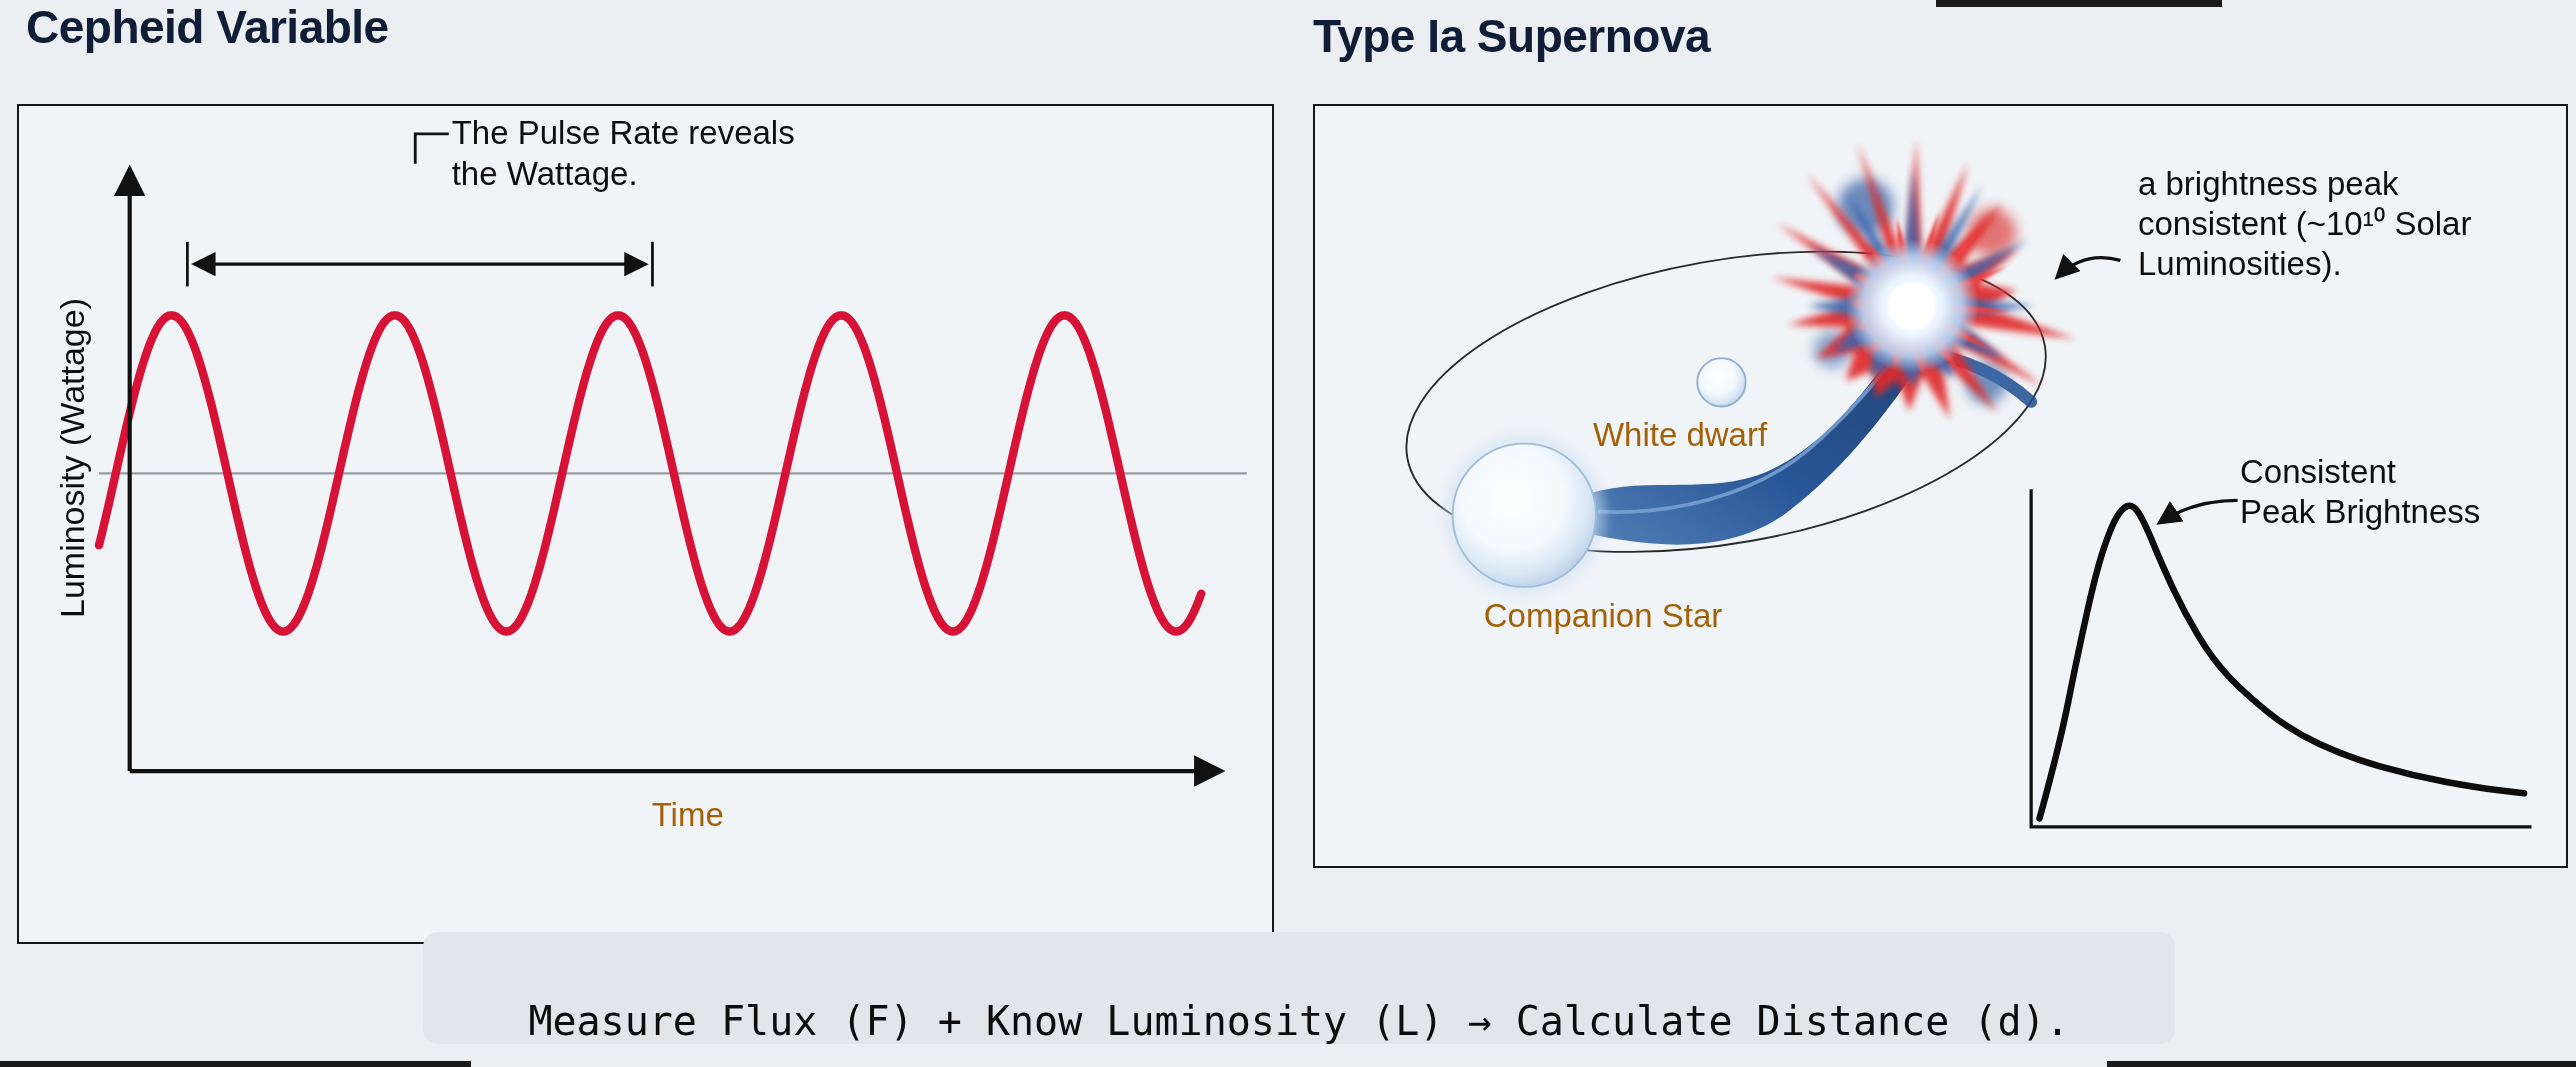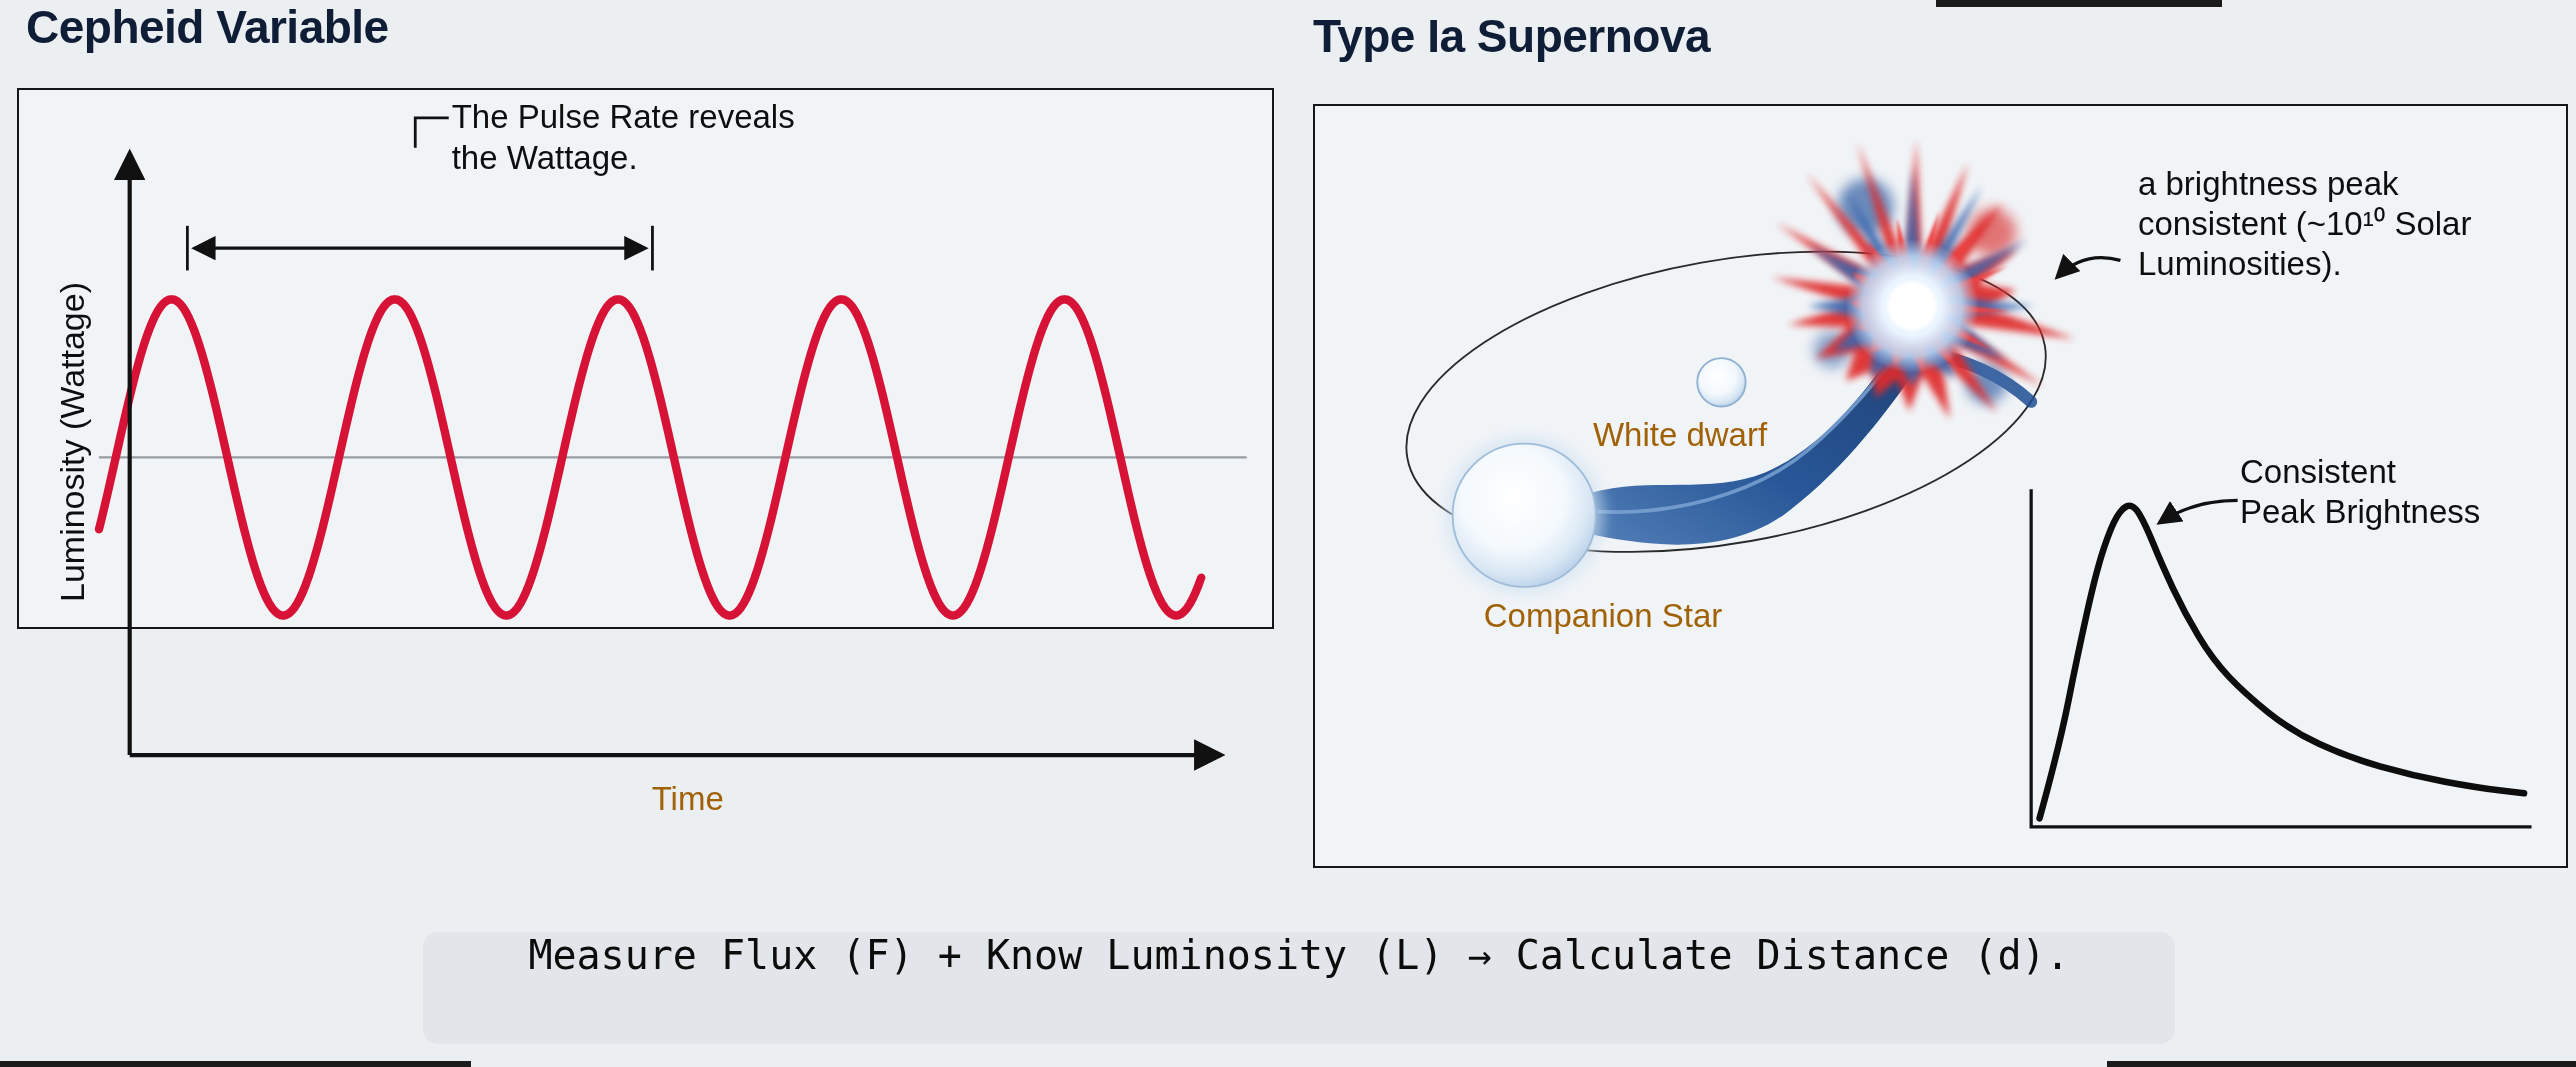--- a/index.html
+++ b/index.html
@@ -9,31 +9,31 @@
     background:#eceff2;color:#111;
     font-family:"Liberation Sans",sans-serif;
   }
   .title{position:absolute;font-size:46px;font-weight:700;color:#0f1d36;letter-spacing:-0.5px;white-space:nowrap}
   .panel{position:absolute;border:2.8px solid #161616;background:#f1f4f7}
   .panel>svg{position:absolute;left:0;top:0;display:block}
   .lbl{position:absolute;font-size:33px;color:#a16207;white-space:nowrap}
   .center{transform:translate(-50%,-50%)}
   .ann{position:absolute;font-size:33px;line-height:41px;color:#0e0e0e;white-space:nowrap}
   .ylab{position:absolute;transform:translate(-50%,-50%) rotate(-90deg);font-size:34px;white-space:nowrap;color:#0e0e0e}
-  .formula-bar{position:absolute;left:423px;top:932px;width:1752px;height:112px;background:#e2e5e9;border-radius:15px;display:flex;align-items:flex-start;justify-content:center}
+  .formula-bar{position:absolute;left:423px;top:932px;width:1752px;height:112px;background:#e2e5e9;border-radius:15px;display:flex;align-items:flex-end;justify-content:center}
   .formula{font-family:"DejaVu Sans Mono","Liberation Mono",monospace;font-size:40px;color:#0c0c0c;white-space:nowrap}
   .strip{position:absolute;background:#1b1b1b}
 </style>
 </head>
 <body>
 
 <div class="title" style="left:26px;top:0">Cepheid Variable</div>
 <div class="title" style="left:1313px;top:9.3px">Type Ia Supernova</div>
 
-<div class="panel" style="left:16.7px;top:88px;width:1257px;height:541px">
+<div class="panel" style="left:16.7px;top:104px;width:1257px;height:840px">
   <svg width="1252" height="759" viewBox="0 0 1346 816">
     <defs>
       <marker id="aL" viewBox="0 0 10 10" refX="8.5" refY="5" markerWidth="7.5" markerHeight="7.5" orient="auto-start-reverse">
         <path d="M0,0L10,5L0,10Z" fill="#111"></path>
       </marker>
     </defs>
 
     <line x1="86" y1="395" x2="1320" y2="395" stroke="#979da3" stroke-width="2.5"></line>
 
     <path fill="none" stroke-linecap="round" stroke-linejoin="round" d="M86.0,472.2 L89.0,460.1 L92.0,447.5 L95.0,434.7 L98.0,421.6 L101.0,408.3 L104.0,395.0 L107.0,381.7 L110.0,368.4 L113.0,355.3 L116.0,342.5 L119.0,329.9 L122.0,317.8 L125.0,306.2 L128.0,295.1 L131.0,284.6 L134.0,274.8 L137.0,265.7 L140.0,257.5 L143.0,250.1 L146.0,243.5 L149.0,237.9 L152.0,233.3 L155.0,229.7 L158.0,227.1 L161.0,225.5 L164.0,225.0 L167.0,225.5 L170.0,227.1 L173.0,229.7 L176.0,233.3 L179.0,237.9 L182.0,243.5 L185.0,250.1 L188.0,257.5 L191.0,265.7 L194.0,274.8 L197.0,284.6 L200.0,295.1 L203.0,306.2 L206.0,317.8 L209.0,329.9 L212.0,342.5 L215.0,355.3 L218.0,368.4 L221.0,381.7 L224.0,395.0 L227.0,408.3 L230.0,421.6 L233.0,434.7 L236.0,447.5 L239.0,460.1 L242.0,472.2 L245.0,483.8 L248.0,494.9 L251.0,505.4 L254.0,515.2 L257.0,524.3 L260.0,532.5 L263.0,539.9 L266.0,546.5 L269.0,552.1 L272.0,556.7 L275.0,560.3 L278.0,562.9 L281.0,564.5 L284.0,565.0 L287.0,564.5 L290.0,562.9 L293.0,560.3 L296.0,556.7 L299.0,552.1 L302.0,546.5 L305.0,539.9 L308.0,532.5 L311.0,524.3 L314.0,515.2 L317.0,505.4 L320.0,494.9 L323.0,483.8 L326.0,472.2 L329.0,460.1 L332.0,447.5 L335.0,434.7 L338.0,421.6 L341.0,408.3 L344.0,395.0 L347.0,381.7 L350.0,368.4 L353.0,355.3 L356.0,342.5 L359.0,329.9 L362.0,317.8 L365.0,306.2 L368.0,295.1 L371.0,284.6 L374.0,274.8 L377.0,265.7 L380.0,257.5 L383.0,250.1 L386.0,243.5 L389.0,237.9 L392.0,233.3 L395.0,229.7 L398.0,227.1 L401.0,225.5 L404.0,225.0 L407.0,225.5 L410.0,227.1 L413.0,229.7 L416.0,233.3 L419.0,237.9 L422.0,243.5 L425.0,250.1 L428.0,257.5 L431.0,265.7 L434.0,274.8 L437.0,284.6 L440.0,295.1 L443.0,306.2 L446.0,317.8 L449.0,329.9 L452.0,342.5 L455.0,355.3 L458.0,368.4 L461.0,381.7 L464.0,395.0 L467.0,408.3 L470.0,421.6 L473.0,434.7 L476.0,447.5 L479.0,460.1 L482.0,472.2 L485.0,483.8 L488.0,494.9 L491.0,505.4 L494.0,515.2 L497.0,524.3 L500.0,532.5 L503.0,539.9 L506.0,546.5 L509.0,552.1 L512.0,556.7 L515.0,560.3 L518.0,562.9 L521.0,564.5 L524.0,565.0 L527.0,564.5 L530.0,562.9 L533.0,560.3 L536.0,556.7 L539.0,552.1 L542.0,546.5 L545.0,539.9 L548.0,532.5 L551.0,524.3 L554.0,515.2 L557.0,505.4 L560.0,494.9 L563.0,483.8 L566.0,472.2 L569.0,460.1 L572.0,447.5 L575.0,434.7 L578.0,421.6 L581.0,408.3 L584.0,395.0 L587.0,381.7 L590.0,368.4 L593.0,355.3 L596.0,342.5 L599.0,329.9 L602.0,317.8 L605.0,306.2 L608.0,295.1 L611.0,284.6 L614.0,274.8 L617.0,265.7 L620.0,257.5 L623.0,250.1 L626.0,243.5 L629.0,237.9 L632.0,233.3 L635.0,229.7 L638.0,227.1 L641.0,225.5 L644.0,225.0 L647.0,225.5 L650.0,227.1 L653.0,229.7 L656.0,233.3 L659.0,237.9 L662.0,243.5 L665.0,250.1 L668.0,257.5 L671.0,265.7 L674.0,274.8 L677.0,284.6 L680.0,295.1 L683.0,306.2 L686.0,317.8 L689.0,329.9 L692.0,342.5 L695.0,355.3 L698.0,368.4 L701.0,381.7 L704.0,395.0 L707.0,408.3 L710.0,421.6 L713.0,434.7 L716.0,447.5 L719.0,460.1 L722.0,472.2 L725.0,483.8 L728.0,494.9 L731.0,505.4 L734.0,515.2 L737.0,524.3 L740.0,532.5 L743.0,539.9 L746.0,546.5 L749.0,552.1 L752.0,556.7 L755.0,560.3 L758.0,562.9 L761.0,564.5 L764.0,565.0 L767.0,564.5 L770.0,562.9 L773.0,560.3 L776.0,556.7 L779.0,552.1 L782.0,546.5 L785.0,539.9 L788.0,532.5 L791.0,524.3 L794.0,515.2 L797.0,505.4 L800.0,494.9 L803.0,483.8 L806.0,472.2 L809.0,460.1 L812.0,447.5 L815.0,434.7 L818.0,421.6 L821.0,408.3 L824.0,395.0 L827.0,381.7 L830.0,368.4 L833.0,355.3 L836.0,342.5 L839.0,329.9 L842.0,317.8 L845.0,306.2 L848.0,295.1 L851.0,284.6 L854.0,274.8 L857.0,265.7 L860.0,257.5 L863.0,250.1 L866.0,243.5 L869.0,237.9 L872.0,233.3 L875.0,229.7 L878.0,227.1 L881.0,225.5 L884.0,225.0 L887.0,225.5 L890.0,227.1 L893.0,229.7 L896.0,233.3 L899.0,237.9 L902.0,243.5 L905.0,250.1 L908.0,257.5 L911.0,265.7 L914.0,274.8 L917.0,284.6 L920.0,295.1 L923.0,306.2 L926.0,317.8 L929.0,329.9 L932.0,342.5 L935.0,355.3 L938.0,368.4 L941.0,381.7 L944.0,395.0 L947.0,408.3 L950.0,421.6 L953.0,434.7 L956.0,447.5 L959.0,460.1 L962.0,472.2 L965.0,483.8 L968.0,494.9 L971.0,505.4 L974.0,515.2 L977.0,524.3 L980.0,532.5 L983.0,539.9 L986.0,546.5 L989.0,552.1 L992.0,556.7 L995.0,560.3 L998.0,562.9 L1001.0,564.5 L1004.0,565.0 L1007.0,564.5 L1010.0,562.9 L1013.0,560.3 L1016.0,556.7 L1019.0,552.1 L1022.0,546.5 L1025.0,539.9 L1028.0,532.5 L1031.0,524.3 L1034.0,515.2 L1037.0,505.4 L1040.0,494.9 L1043.0,483.8 L1046.0,472.2 L1049.0,460.1 L1052.0,447.5 L1055.0,434.7 L1058.0,421.6 L1061.0,408.3 L1064.0,395.0 L1067.0,381.7 L1070.0,368.4 L1073.0,355.3 L1076.0,342.5 L1079.0,329.9 L1082.0,317.8 L1085.0,306.2 L1088.0,295.1 L1091.0,284.6 L1094.0,274.8 L1097.0,265.7 L1100.0,257.5 L1103.0,250.1 L1106.0,243.5 L1109.0,237.9 L1112.0,233.3 L1115.0,229.7 L1118.0,227.1 L1121.0,225.5 L1124.0,225.0 L1127.0,225.5 L1130.0,227.1 L1133.0,229.7 L1136.0,233.3 L1139.0,237.9 L1142.0,243.5 L1145.0,250.1 L1148.0,257.5 L1151.0,265.7 L1154.0,274.8 L1157.0,284.6 L1160.0,295.1 L1163.0,306.2 L1166.0,317.8 L1169.0,329.9 L1172.0,342.5 L1175.0,355.3 L1178.0,368.4 L1181.0,381.7 L1184.0,395.0 L1187.0,408.3 L1190.0,421.6 L1193.0,434.7 L1196.0,447.5 L1199.0,460.1 L1202.0,472.2 L1205.0,483.8 L1208.0,494.9 L1211.0,505.4 L1214.0,515.2 L1217.0,524.3 L1220.0,532.5 L1223.0,539.9 L1226.0,546.5 L1229.0,552.1 L1232.0,556.7 L1235.0,560.3 L1238.0,562.9 L1241.0,564.5 L1244.0,565.0 L1247.0,564.5 L1250.0,562.9 L1253.0,560.3 L1256.0,556.7 L1259.0,552.1 L1262.0,546.5 L1265.0,539.9 L1268.0,532.5 L1271.0,524.3" stroke="#d61337" stroke-width="9"></path>

